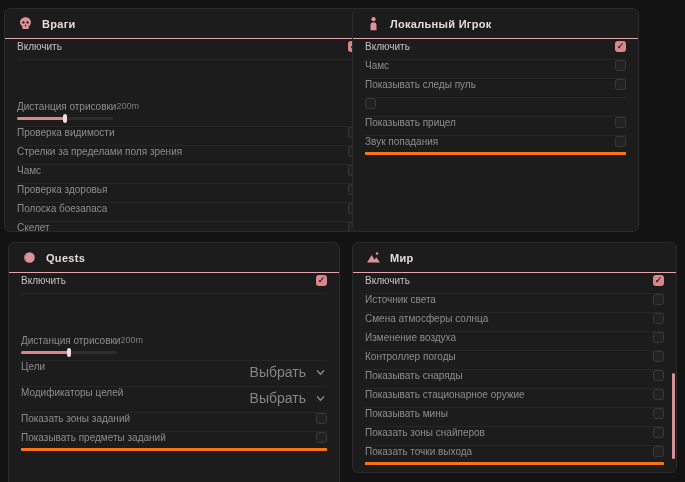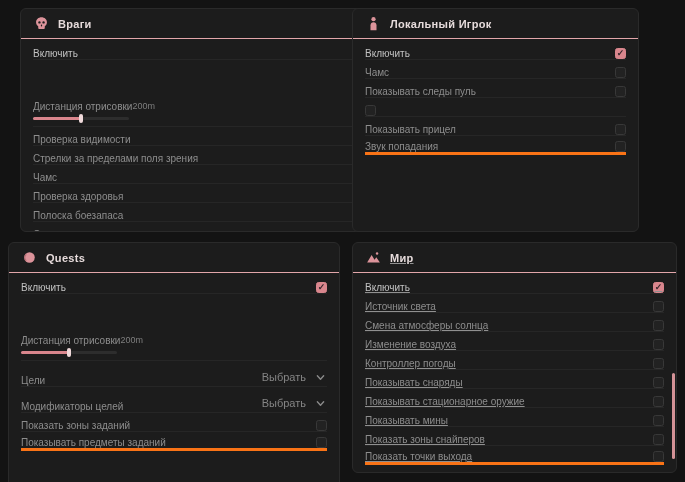--- a/index.html
+++ b/index.html
@@ -30,21 +30,21 @@
   .panel-icon svg { width:15px; height:15px; }
   .panel-title {
     font-size:11px;
     font-weight:bold;
     color:#e6dbdb;
     letter-spacing:.3px;
   }
   .panel-body { padding:2px 12px 0 12px; position:relative; }
   .row {
     display:flex;
-    align-items:flex-end;
+    align-items:flex-start;
     justify-content:space-between;
     min-height:19px;
     border-bottom:1px solid #262626;
   }
   .row:last-child { border-bottom:3px solid #f97316; }
   .row-label { font-size:10px; color:#8d8d8d; }
   .row-label.bright { color:#c2c2c2; }
   .checkbox {
     width:11px; height:11px;
     border-radius:2.5px;
@@ -79,38 +79,38 @@
   .slider-knob {
     position:absolute;
     top:-3px; width:4px; height:9px;
     background:#f0dadb;
     border-radius:2px;
     transform:translateX(-2px);
   }
   .select-row { min-height:26px; }
   .select-control {
     display:flex; align-items:center; gap:10px;
-    color:#858585; font-size:11px;
+    color:#858585; font-size:14px;
     padding:3px 2px;
     cursor:default;
   }
   .chevron-down svg { width:9px; height:9px; display:block; }
   .scrollbar {
     position:absolute;
     right:1px;
     width:3px;
     background:#d49297;
     border-radius:2px;
   }
 </style>
 </head>
 <body>
 
 <div id="panels-root">
-    <section class="panel" style="left: 20px; top: 8px; width: 368px; height: 224px;">
+    <section class="panel" style="left: 4px; top: 8px; width: 368px; height: 224px;">
       <div class="panel-header">
         <span class="panel-icon">
           <svg viewBox="0 0 16 16">
             <path d="M8 1.2C4.7 1.2 2.2 3.5 2.2 6.6c0 2 1 3.4 2.3 4.2v2a1 1 0 0 0 1 1h5a1 1 0 0 0 1-1v-2c1.3-.8 2.3-2.2 2.3-4.2 0-3.1-2.5-5.4-5.8-5.4z" fill="#dc939a"></path>
             <circle cx="5.8" cy="6.8" r="1.25" fill="#1c1c1c"></circle>
             <circle cx="10.2" cy="6.8" r="1.25" fill="#1c1c1c"></circle>
             <rect x="7.35" y="9" width="1.3" height="2.1" rx=".6" fill="#1c1c1c"></rect>
           </svg>
         </span>
         <span class="panel-title">Враги</span>
@@ -251,21 +251,21 @@
         <div class="row">
           <span class="row-label">Показать зоны заданий</span>
           <span class="checkbox"></span>
         </div>
         <div class="row">
           <span class="row-label">Показывать предметы заданий</span>
           <span class="checkbox"></span>
         </div>
       </div>
     </section>
-    <section class="panel" style="left: 352px; top: 242px; width: 325px; height: 231px; text-decoration: underline;">
+    <section class="panel" style="left: 352px; top: 242px; width: 325px; height: 231px;">
       <div class="panel-header">
         <span class="panel-icon">
           <svg viewBox="0 0 16 16">
             <path d="M1.2 13.2 6 5.4l3.1 5 1.9-2.6 3.8 5.4z" fill="#dc939a"></path>
             <circle cx="11.8" cy="3.8" r="1.3" fill="#dc939a"></circle>
           </svg>
         </span>
         <span class="panel-title">Мир</span>
       </div>
       <div class="panel-body">

